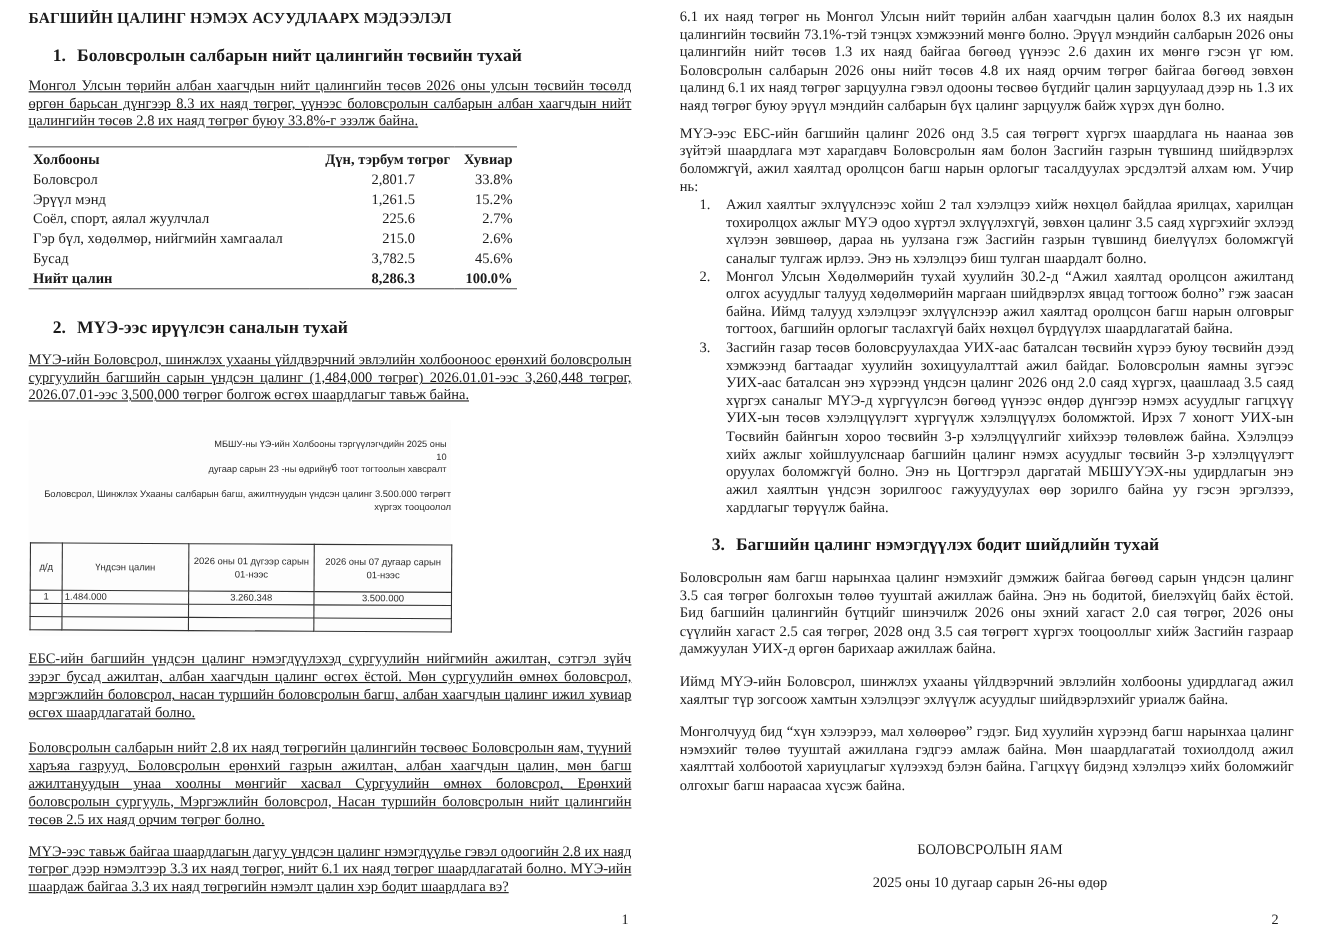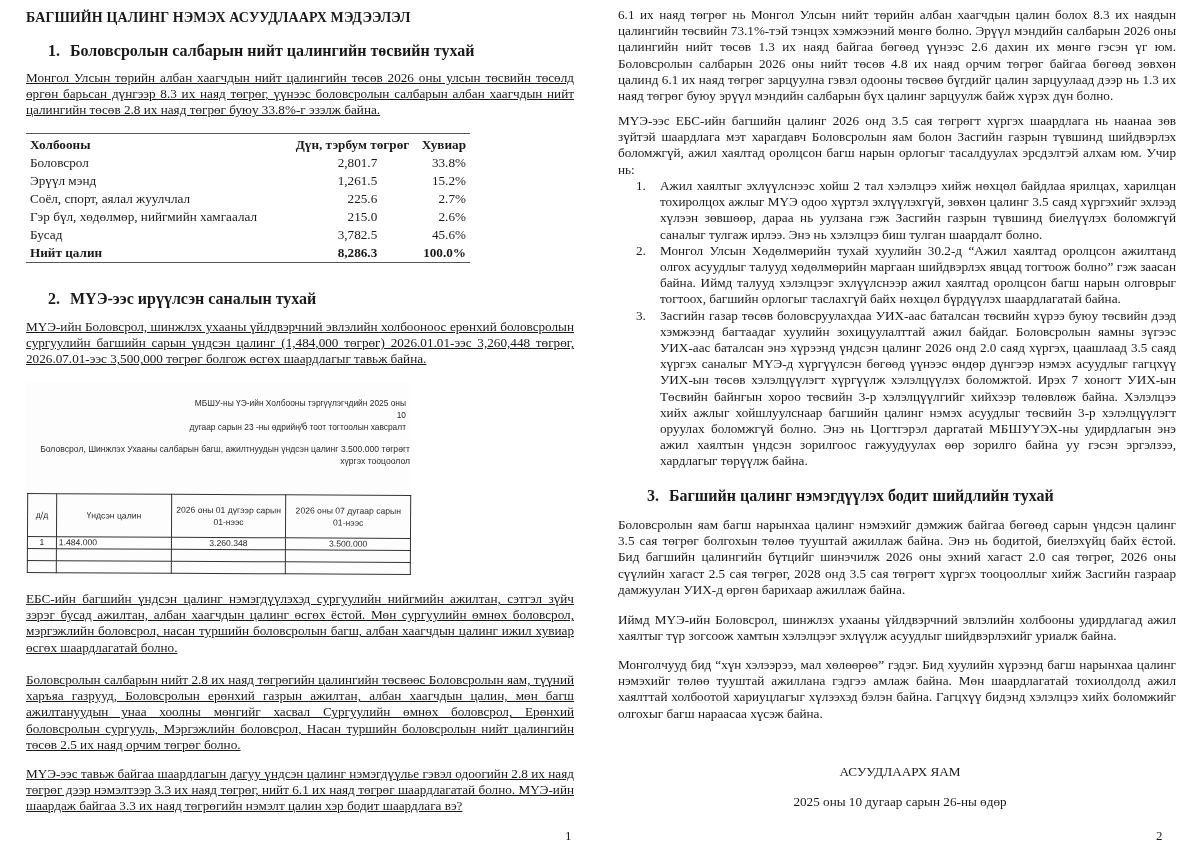--- a/index.html
+++ b/index.html
@@ -183,17 +183,17 @@
     <span class="num">3.</span>
     <span>Багшийн цалинг нэмэгдүүлэх бодит шийдлийн тухай</span>
   </div>
 
   <div class="p" style="top:517px;">Боловсролын яам багш нарынхаа цалинг нэмэхийг дэмжиж байгаа бөгөөд сарын үндсэн цалинг 3.5 сая төгрөг болгохын төлөө тууштай ажиллаж байна. Энэ нь бодитой, биелэхүйц байх ёстой. Бид багшийн цалингийн бүтцийг шинэчилж 2026 оны эхний хагаст 2.0 сая төгрөг, 2026 оны сүүлийн хагаст 2.5 сая төгрөг, 2028 онд 3.5 сая төгрөгт хүргэх тооцооллыг хийж Засгийн газраар дамжуулан УИХ-д өргөн барихаар ажиллаж байна.</div>
 
   <div class="p" style="top:657px;">Монголчууд бид “хүн хэлээрээ, мал хөлөөрөө” гэдэг. Бид хуулийн хүрээнд багш нарынхаа цалинг нэмэхийг төлөө тууштай ажиллана гэдгээ амлаж байна. Мөн шаардлагатай тохиолдолд ажил хаялттай холбоотой хариуцлагыг хүлээхэд бэлэн байна. Гагцхүү бидэнд хэлэлцээ хийх боломжийг олгохыг багш нараасаа хүсэж байна.</div>
 
   <div class="p" style="top:612px;">Иймд МҮЭ-ийн Боловсрол, шинжлэх ухааны үйлдвэрчний эвлэлийн холбооны удирдлагад ажил хаялтыг түр зогсоож хамтын хэлэлцээг эхлүүлж асуудлыг шийдвэрлэхийг уриалж байна.</div>
 
-  <div class="center" style="top:764px;">АСУУДЛААРХ ЯАМ</div>
+  <div class="center" style="top:764px;">БОЛОВСРОЛЫН ЯАМ</div>
   <div class="center" style="top:794px;">2025 оны 10 дугаар сарын 26-ны өдөр</div>
 
   <div class="page-num" style="left:556px; top:828px;">2</div>
 </div>
 
 </body></html>

